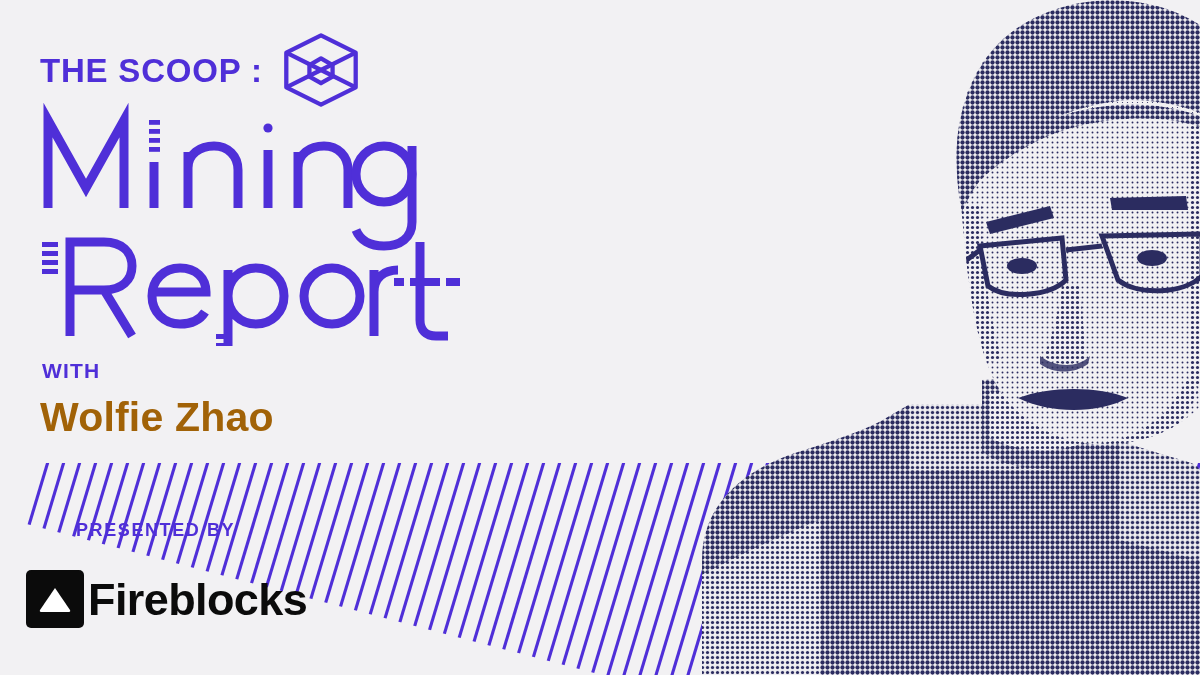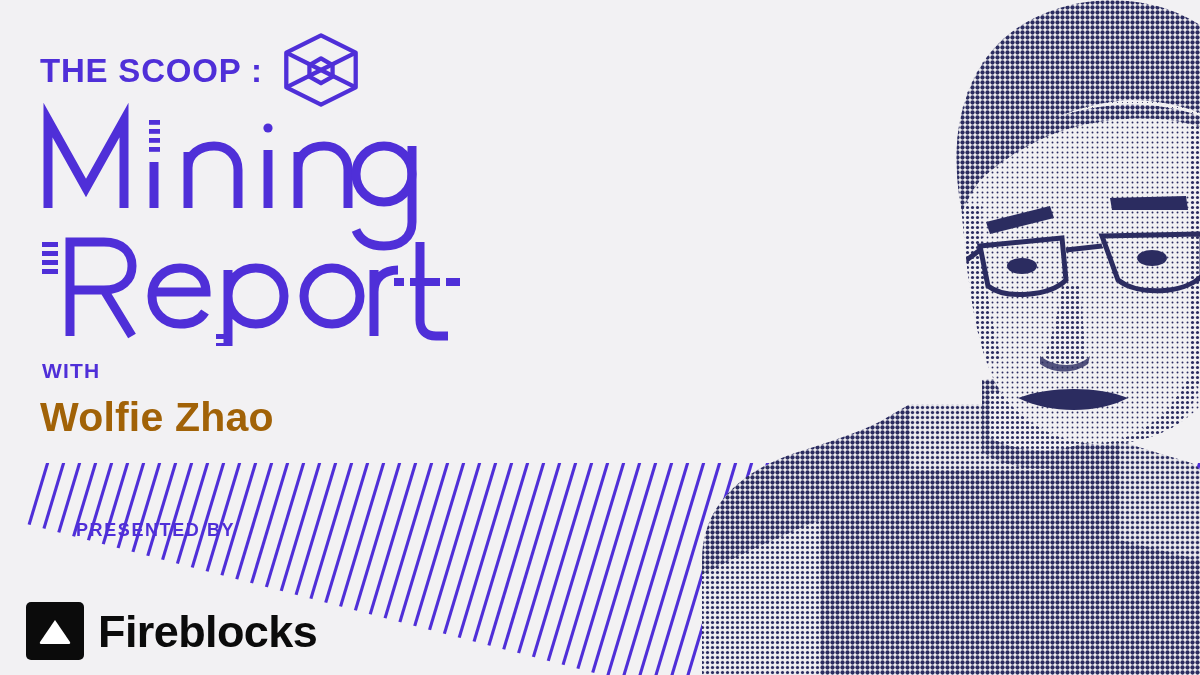--- a/index.html
+++ b/index.html
@@ -99,21 +99,21 @@
     font-weight:700;
     font-size:18px;
     letter-spacing:1.6px;
     color:#4f2fd8;
     line-height:1;
     margin-left:36px;
   }
   .sponsor-row{
     position:absolute;
     left:26px; top:570px;
-    display:flex; align-items:center; gap:14px;margin-top:32px;
+    display:flex; align-items:center; gap:4px;
   }
   .sponsor-mark{
     width:58px;height:58px;
     background:#0b0b0b;
     border-radius:5px;
     display:flex;align-items:center;justify-content:center;
   }
   .sponsor-mark svg{display:block;}
   .sponsor-name{
     font-weight:700;

